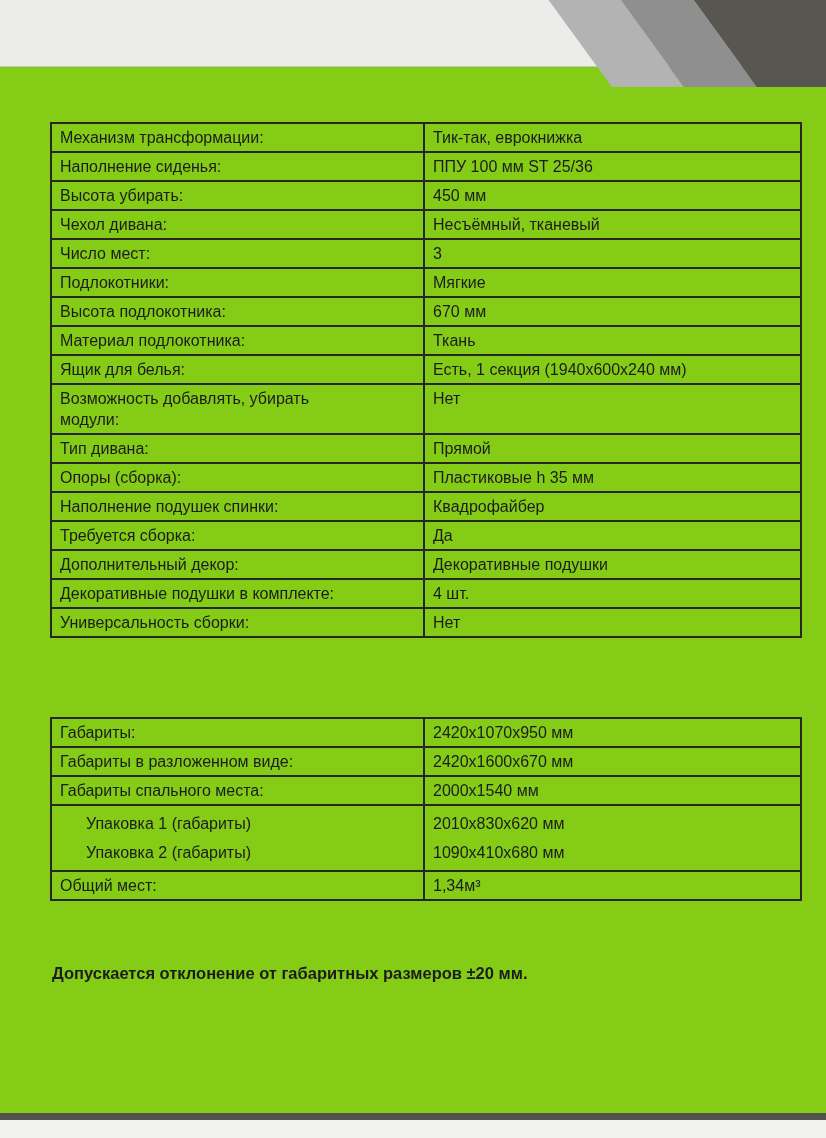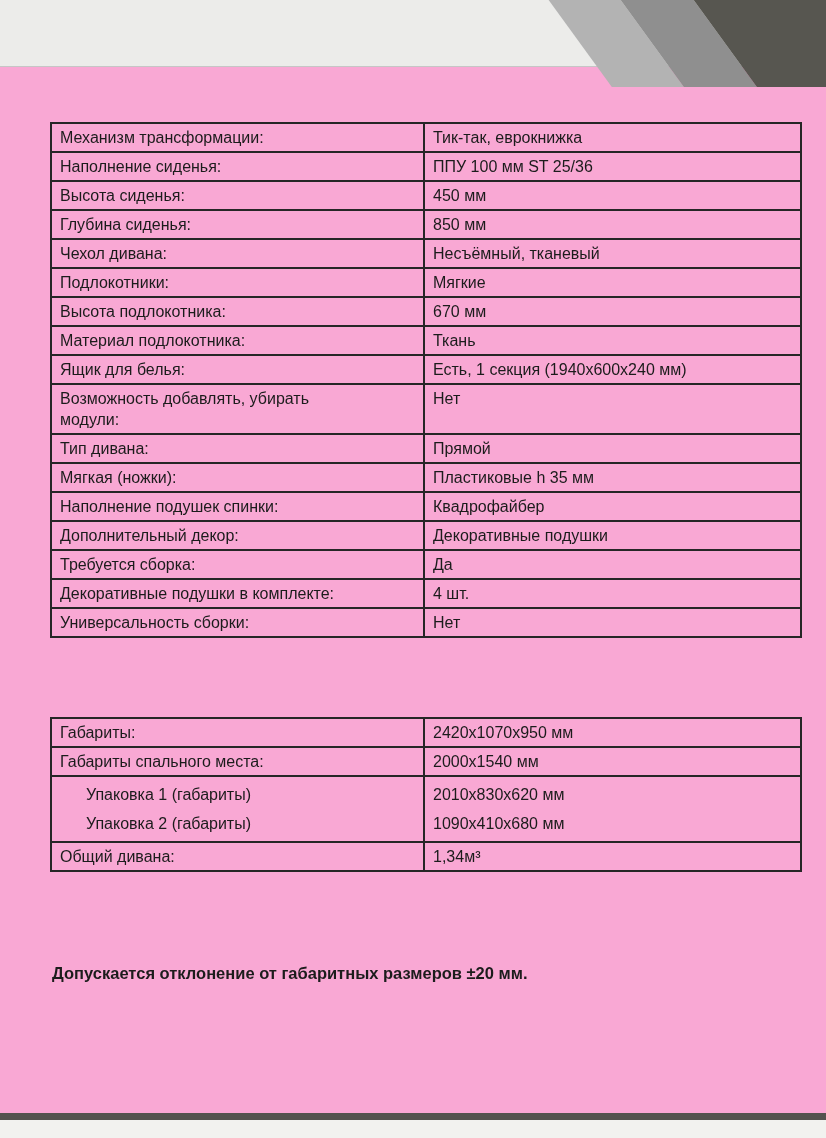--- a/index.html
+++ b/index.html
@@ -1,19 +1,19 @@
 <!DOCTYPE html>
 <html lang="ru"><head>
 <meta charset="utf-8">
 <style>
   html,body{margin:0;padding:0;}
   .page{
     position:relative;
     width:826px;height:1138px;
-    background:#f9a8d4;
+    background:#84cc16;
     overflow:hidden;
     font-family:"Liberation Sans", sans-serif;
     color:#1c1c1c;
   }
   
   .header-band{
     position:absolute;left:0;top:0;width:826px;height:66px;
     border-bottom:1px solid #c6c6c6;
   }
   .stripes{
@@ -76,30 +76,30 @@
     <tbody id="spec-tbody">
         <tr>
           <td>Механизм трансформации:</td>
           <td>Тик-так, еврокнижка</td>
         </tr>
         <tr>
           <td>Наполнение сиденья:</td>
           <td>ППУ 100 мм ST 25/36</td>
         </tr>
         <tr>
-          <td>Высота сиденья:</td>
+          <td>Высота убирать:</td>
           <td>450 мм</td>
-        </tr>
-        <tr>
-          <td>Глубина сиденья:</td>
-          <td>850 мм</td>
         </tr>
         <tr>
           <td>Чехол дивана:</td>
           <td>Несъёмный, тканевый</td>
+        </tr>
+        <tr>
+          <td>Число мест:</td>
+          <td>3</td>
         </tr>
         <tr>
           <td>Подлокотники:</td>
           <td>Мягкие</td>
         </tr>
         <tr>
           <td>Высота подлокотника:</td>
           <td>670 мм</td>
         </tr>
         <tr>
@@ -113,34 +113,34 @@
         <tr class="top">
           <td>Возможность добавлять, убирать
 модули:</td>
           <td>Нет</td>
         </tr>
         <tr>
           <td>Тип дивана:</td>
           <td>Прямой</td>
         </tr>
         <tr>
-          <td>Мягкая (ножки):</td>
+          <td>Опоры (сборка):</td>
           <td>Пластиковые h 35 мм</td>
         </tr>
         <tr>
           <td>Наполнение подушек спинки:</td>
           <td>Квадрофайбер</td>
         </tr>
         <tr>
+          <td>Требуется сборка:</td>
+          <td>Да</td>
+        </tr>
+        <tr>
           <td>Дополнительный декор:</td>
           <td>Декоративные подушки</td>
-        </tr>
-        <tr>
-          <td>Требуется сборка:</td>
-          <td>Да</td>
         </tr>
         <tr>
           <td>Декоративные подушки в комплекте:</td>
           <td>4 шт.</td>
         </tr>
         <tr>
           <td>Универсальность сборки:</td>
           <td>Нет</td>
         </tr>
       </tbody>
@@ -150,29 +150,33 @@
     <colgroup>
         <col style="width:373px">
         <col style="width:377px">
       </colgroup>
     <tbody id="dims-tbody">
         <tr>
           <td>Габариты:</td>
           <td>2420х1070х950 мм</td>
         </tr>
         <tr>
+          <td>Габариты в разложенном виде:</td>
+          <td>2420х1600х670 мм</td>
+        </tr>
+        <tr>
           <td>Габариты спального места:</td>
           <td>2000х1540 мм</td>
         </tr>
         <tr class="top">
           <td><div class="packing-line packing-label">Упаковка 1 (габариты)</div><div class="packing-line packing-label">Упаковка 2 (габариты)</div></td>
           <td><div class="packing-line">2010х830х620 мм</div><div class="packing-line">1090х410х680 мм</div></td>
         </tr>
         <tr>
-          <td>Общий дивана:</td>
+          <td>Общий мест:</td>
           <td>1,34м³</td>
         </tr>
       </tbody>
   </table>
 
   <div class="note">Допускается отклонение от габаритных размеров ±20 мм.</div>
 
   <div class="footer-bar" style="background: rgb(83, 83, 78);"></div>
   <div class="footer-band" style="background: rgb(242, 242, 239);"></div>
 

